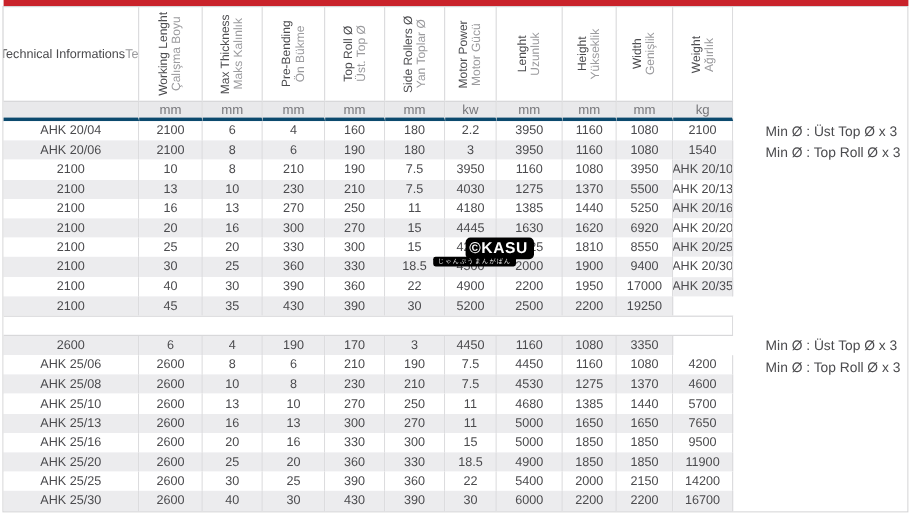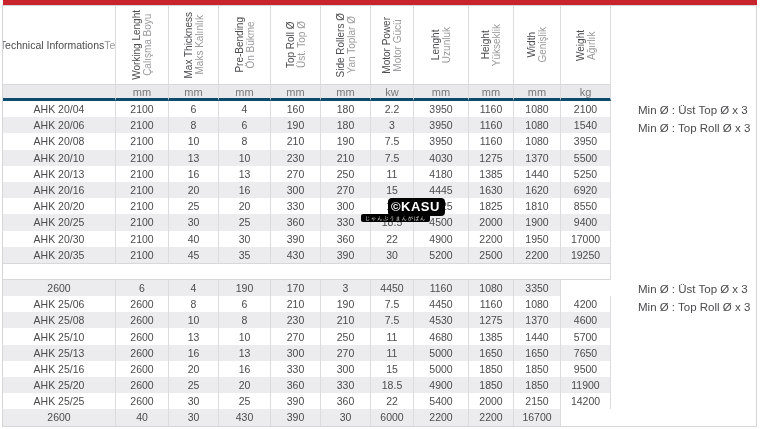--- a/index.html
+++ b/index.html
@@ -199,21 +199,20 @@
     <div class="cell val g">2100</div>
     <div class="cell val g">8</div>
     <div class="cell val g">6</div>
     <div class="cell val g">190</div>
     <div class="cell val g">180</div>
     <div class="cell val g">3</div>
     <div class="cell val g">3950</div>
     <div class="cell val g">1160</div>
     <div class="cell val g">1080</div>
     <div class="cell val g">1540</div>
-    <div class="cell model w">AHK 20/08</div>
     <div class="cell val w">2100</div>
     <div class="cell val w">10</div>
     <div class="cell val w">8</div>
     <div class="cell val w">210</div>
     <div class="cell val w">190</div>
     <div class="cell val w">7.5</div>
     <div class="cell val w">3950</div>
     <div class="cell val w">1160</div>
     <div class="cell val w">1080</div>
     <div class="cell val w">3950</div>
@@ -380,20 +379,21 @@
     <div class="cell val w">2600</div>
     <div class="cell val w">30</div>
     <div class="cell val w">25</div>
     <div class="cell val w">390</div>
     <div class="cell val w">360</div>
     <div class="cell val w">22</div>
     <div class="cell val w">5400</div>
     <div class="cell val w">2000</div>
     <div class="cell val w">2150</div>
     <div class="cell val w">14200</div>
+    <div class="cell model g">AHK 25/30</div>
     <div class="cell val g">2600</div>
     <div class="cell val g">40</div>
     <div class="cell val g">30</div>
     <div class="cell val g">430</div>
     <div class="cell val g">390</div>
     <div class="cell val g">30</div>
     <div class="cell val g">6000</div>
     <div class="cell val g">2200</div>
     <div class="cell val g">2200</div>
     <div class="cell val g">16700</div>

